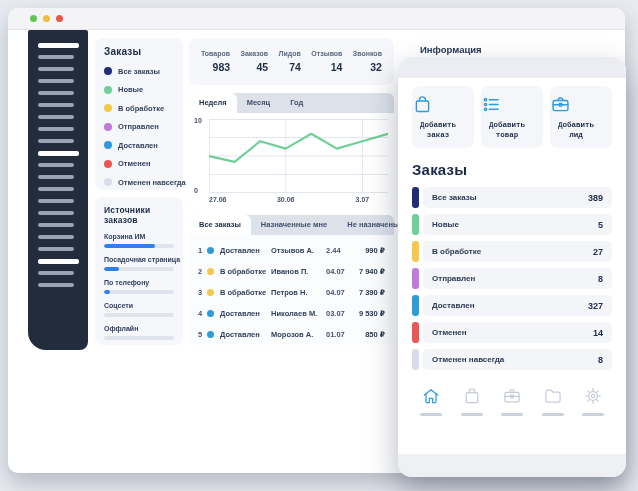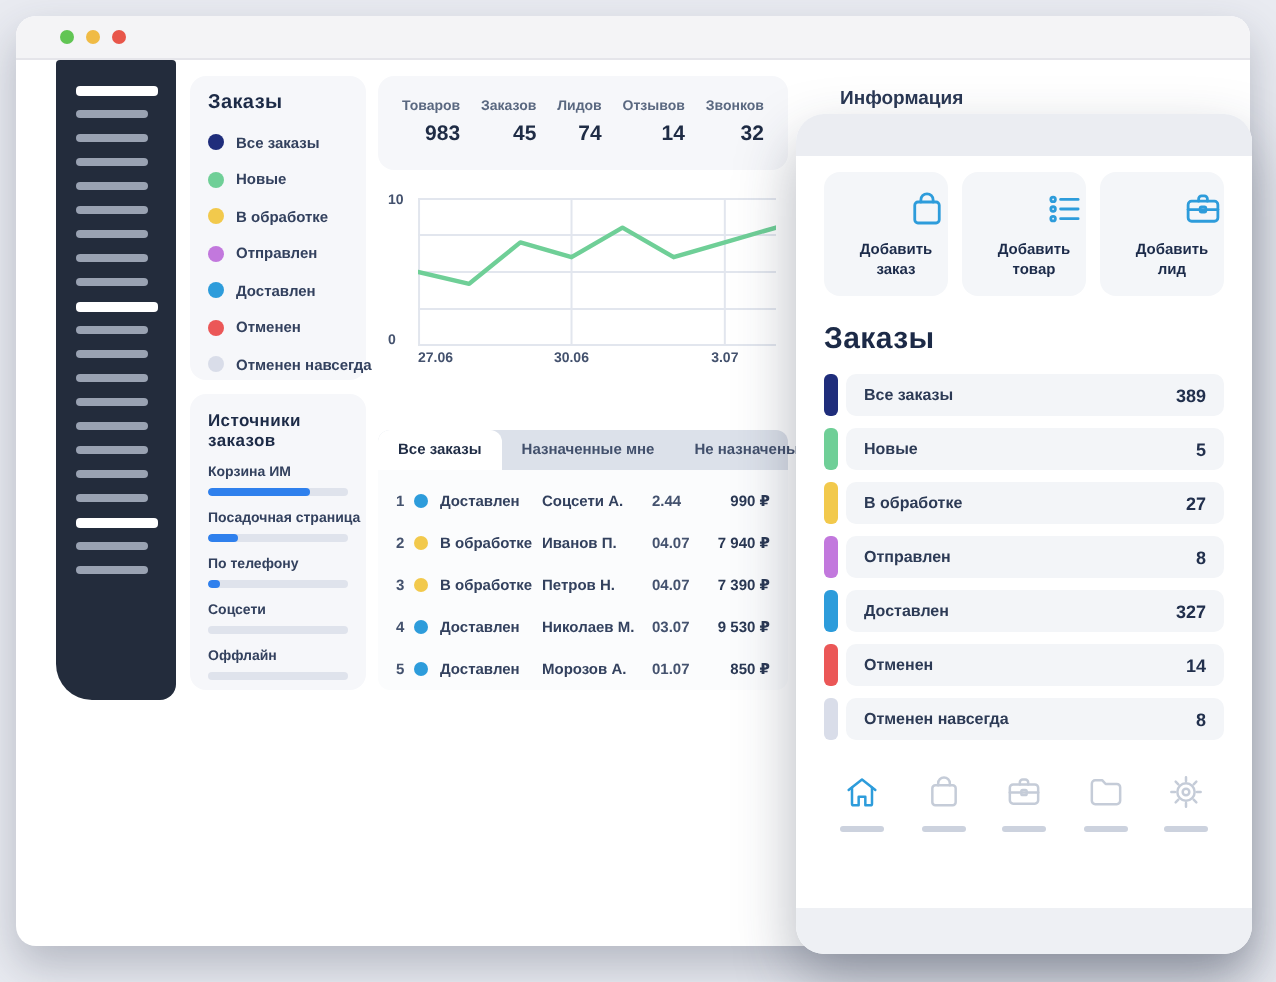--- a/index.html
+++ b/index.html
@@ -71,21 +71,21 @@
   
   .panel { position:absolute; left:398px; top:57px; width:228px; height:420px;
            background:#fff; border-radius:14px; box-shadow:0 14px 30px rgba(40,50,70,.35); }
   .panel-top { height:21px; background:#ebedf2; border-radius:14px 14px 0 0; }
   .panel-bottom { position:absolute; left:0; right:0; bottom:0; height:23px;
                   background:#eef0f4; border-radius:0 0 14px 14px; }
   .panel-body { padding:8px 14px 0 14px; }
 
   .actions { display:flex; gap:7px; }
   .action-card { width:62px; height:62px; background:#f4f6f9; border-radius:8px;
-                 display:flex; flex-direction:column; align-items:flex-end; justify-content:center; gap:5px; }
+                 display:flex; flex-direction:column; align-items:flex-start; justify-content:center; gap:5px;font-family:Liberation Mono, monospace; }
   .aicon svg { width:21px; height:21px; stroke:#2d9cdb; fill:none; stroke-width:1.6;
                stroke-linecap:round; stroke-linejoin:round; display:block; }
   .alabel { font-size:7.5px; font-weight:800; color:#1c2b4a; text-align:center; line-height:1.35; width:52px; }
 
   .panel-title { font-size:15px; font-weight:800; color:#1c2a47; margin:13px 0 9px 0; letter-spacing:.2px; }
 
   .srow { display:flex; align-items:stretch; margin-bottom:6px; height:21px; }
   .pill { width:7px; border-radius:3px; flex:none; margin-right:4px; }
   .srow-body { flex:1; background:#f3f5f8; border-radius:5px; display:flex;
                align-items:center; justify-content:space-between; padding:0 9px; }
@@ -219,20 +219,25 @@
         <div class="stat-label">Отзывов</div>
         <div class="stat-value">14</div>
       </div>
       <div class="stat">
         <div class="stat-label">Звонков</div>
         <div class="stat-value">32</div>
       </div>
     </div>
 
     <div class="chart-card">
+      <div class="tabbar">
+        <div class="tab active">Неделя</div>
+        <div class="tab">Месяц</div>
+        <div class="tab">Год</div>
+      </div>
       <div class="plot">
         <span class="ytick top">10</span>
         <span class="ytick bottom">0</span>
         <div class="plot-area">
           <svg id="chart-svg" viewBox="0 0 170 74" preserveAspectRatio="none">
               <line x1="145.7" x2="145.7" y1="0" y2="74" class="grid-v"></line>
               <line x1="72.9" x2="72.9" y1="0" y2="74" class="grid-v"></line>
             <line class="grid-h" x1="0" y1="0.5" x2="170" y2="0.5"></line>
             <line class="grid-h" x1="0" y1="18.5" x2="170" y2="18.5"></line>
             <line class="grid-h" x1="0" y1="37" x2="170" y2="37"></line>
@@ -254,21 +259,21 @@
       <div class="tabbar">
         <div class="tab active">Все заказы</div>
         <div class="tab">Назначенные мне</div>
         <div class="tab">Не назначены</div>
       </div>
       <div class="table-rows">
         <div class="trow">
           <span class="tnum">1</span>
           <span class="dot7" style="background-color: rgb(45, 156, 219);"></span>
           <span class="tstatus">Доставлен</span>
-          <span class="tname">Соцсети А.</span>
+          <span class="tname">Отзывов А.</span>
           <span class="tdate">2.44</span>
           <span class="tprice">990 ₽</span>
         </div>
         <div class="trow">
           <span class="tnum">2</span>
           <span class="dot7" style="background-color: rgb(242, 201, 76);"></span>
           <span class="tstatus">В обработке</span>
           <span class="tname">Иванов П.</span>
           <span class="tdate">04.07</span>
           <span class="tprice">7 940 ₽</span>

